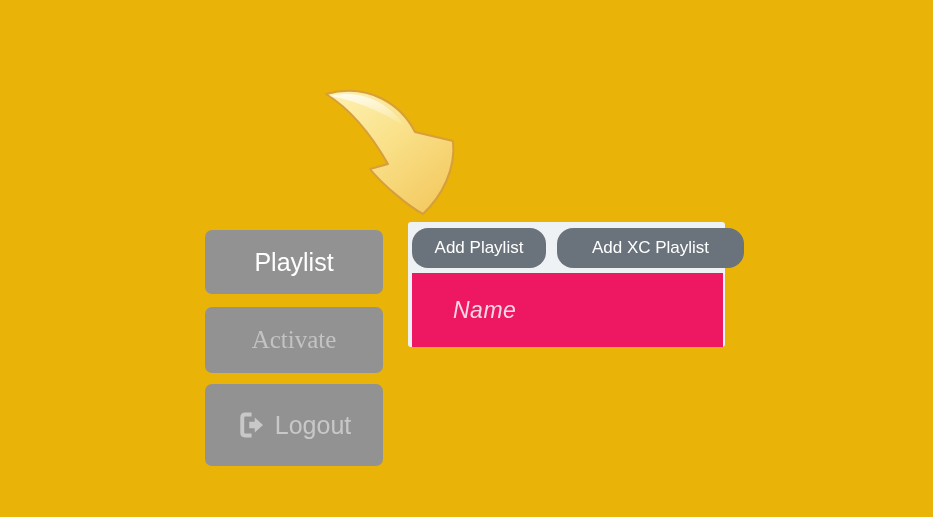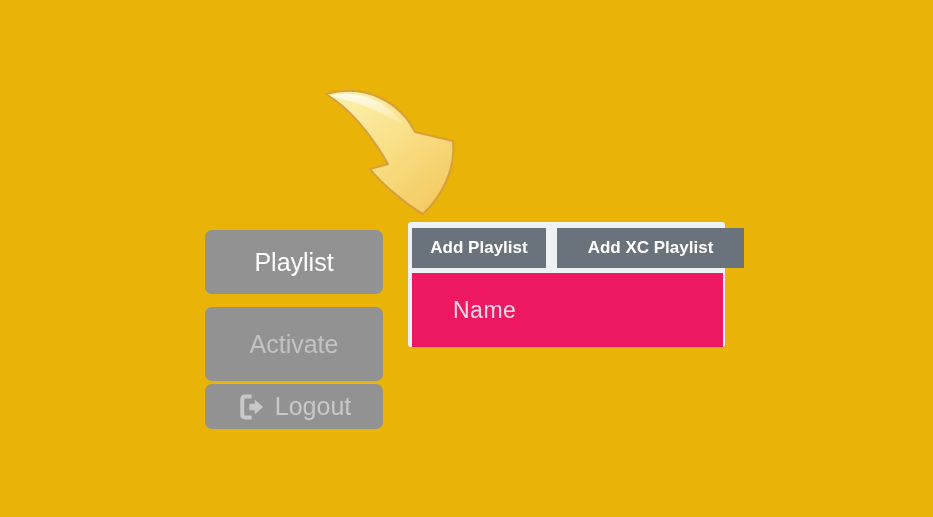--- a/index.html
+++ b/index.html
@@ -33,60 +33,61 @@
     border-radius: 7px;
     display: flex;
     align-items: center;
     justify-content: center;
     gap: 10px;
     font-family: "Liberation Sans", sans-serif;
     font-size: 25px;
     cursor: pointer;
   }
   .side-btn.playlist { top: 230px; height: 64px; color: #ffffff; }
-  .side-btn.activate { top: 307px; height: 74px; color: #c3c3c3; }
-  .side-btn.logout   { top: 384px; height: 45px; color: #c8c8c8; }
+  .side-btn.activate { top: 307px; height: 66px; color: #c3c3c3; font-family: Liberation Serif, serif; }
+  .side-btn.logout   { top: 384px; height: 82px; color: #c8c8c8; }
   .logout-icon { width: 28px; height: 28px; flex: 0 0 auto; }
 
   
   .content-panel {
     position: absolute;
     left: 408px;
     top: 222px;
     width: 317px;
     height: 125px;
     background: #eff2f5;
     border-radius: 3px;
   }
   .toolbar-btn {
     position: absolute;
     top: 6px;
     height: 40px;
     background: #6a737c;
     color: #ffffff;
     border: none;
-    border-radius: 0;
+    border-radius: 16px;
     font-family: "Liberation Sans", sans-serif;
     font-size: 17px;
-    font-weight: bold;
+    font-weight: normal;
     text-align: center;
     cursor: pointer;
   }
   .toolbar-btn.add-playlist    { left: 4px;   width: 134px; }
   .toolbar-btn.add-xc-playlist { left: 149px; width: 187px; }
 
   .table-header {
     position: absolute;
     left: 4px;
     top: 51px;
     width: 311px;
     height: 74px;
     background: #ed1762;
     display: flex;
     align-items: center;
+    font-style: italic;
   }
   .table-header .col-name {
     color: #f8d9e4;
     font-size: 23px;
     padding-left: 41px;
     letter-spacing: 0.5px;
   }
 </style>
 </head>
 <body>

